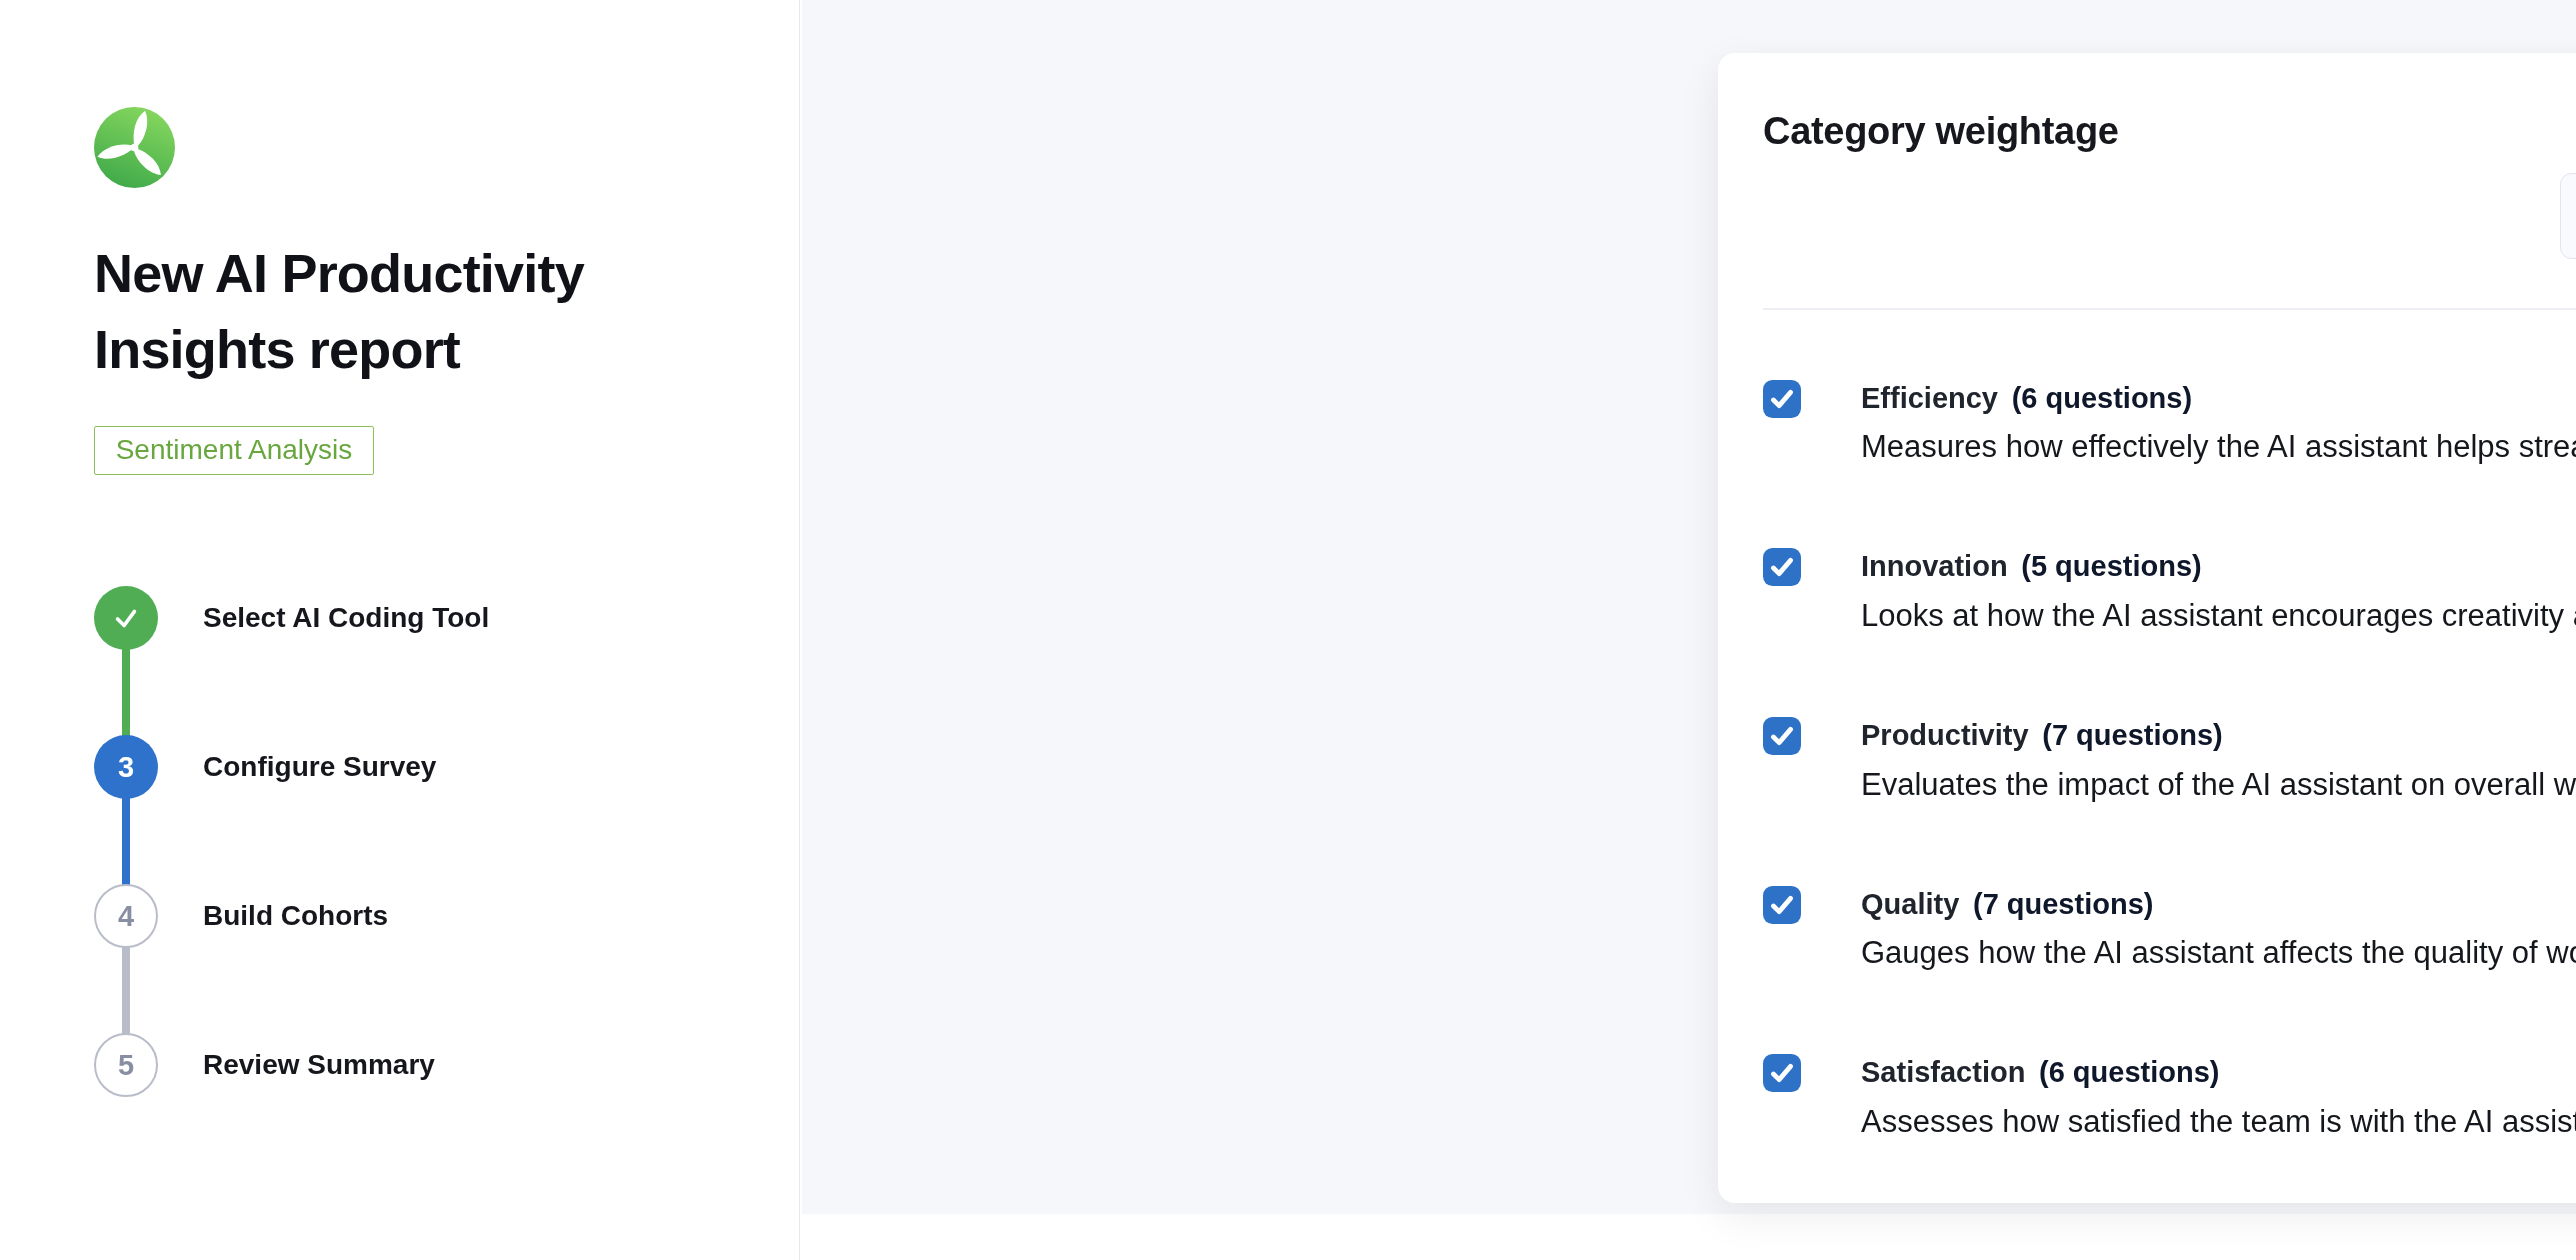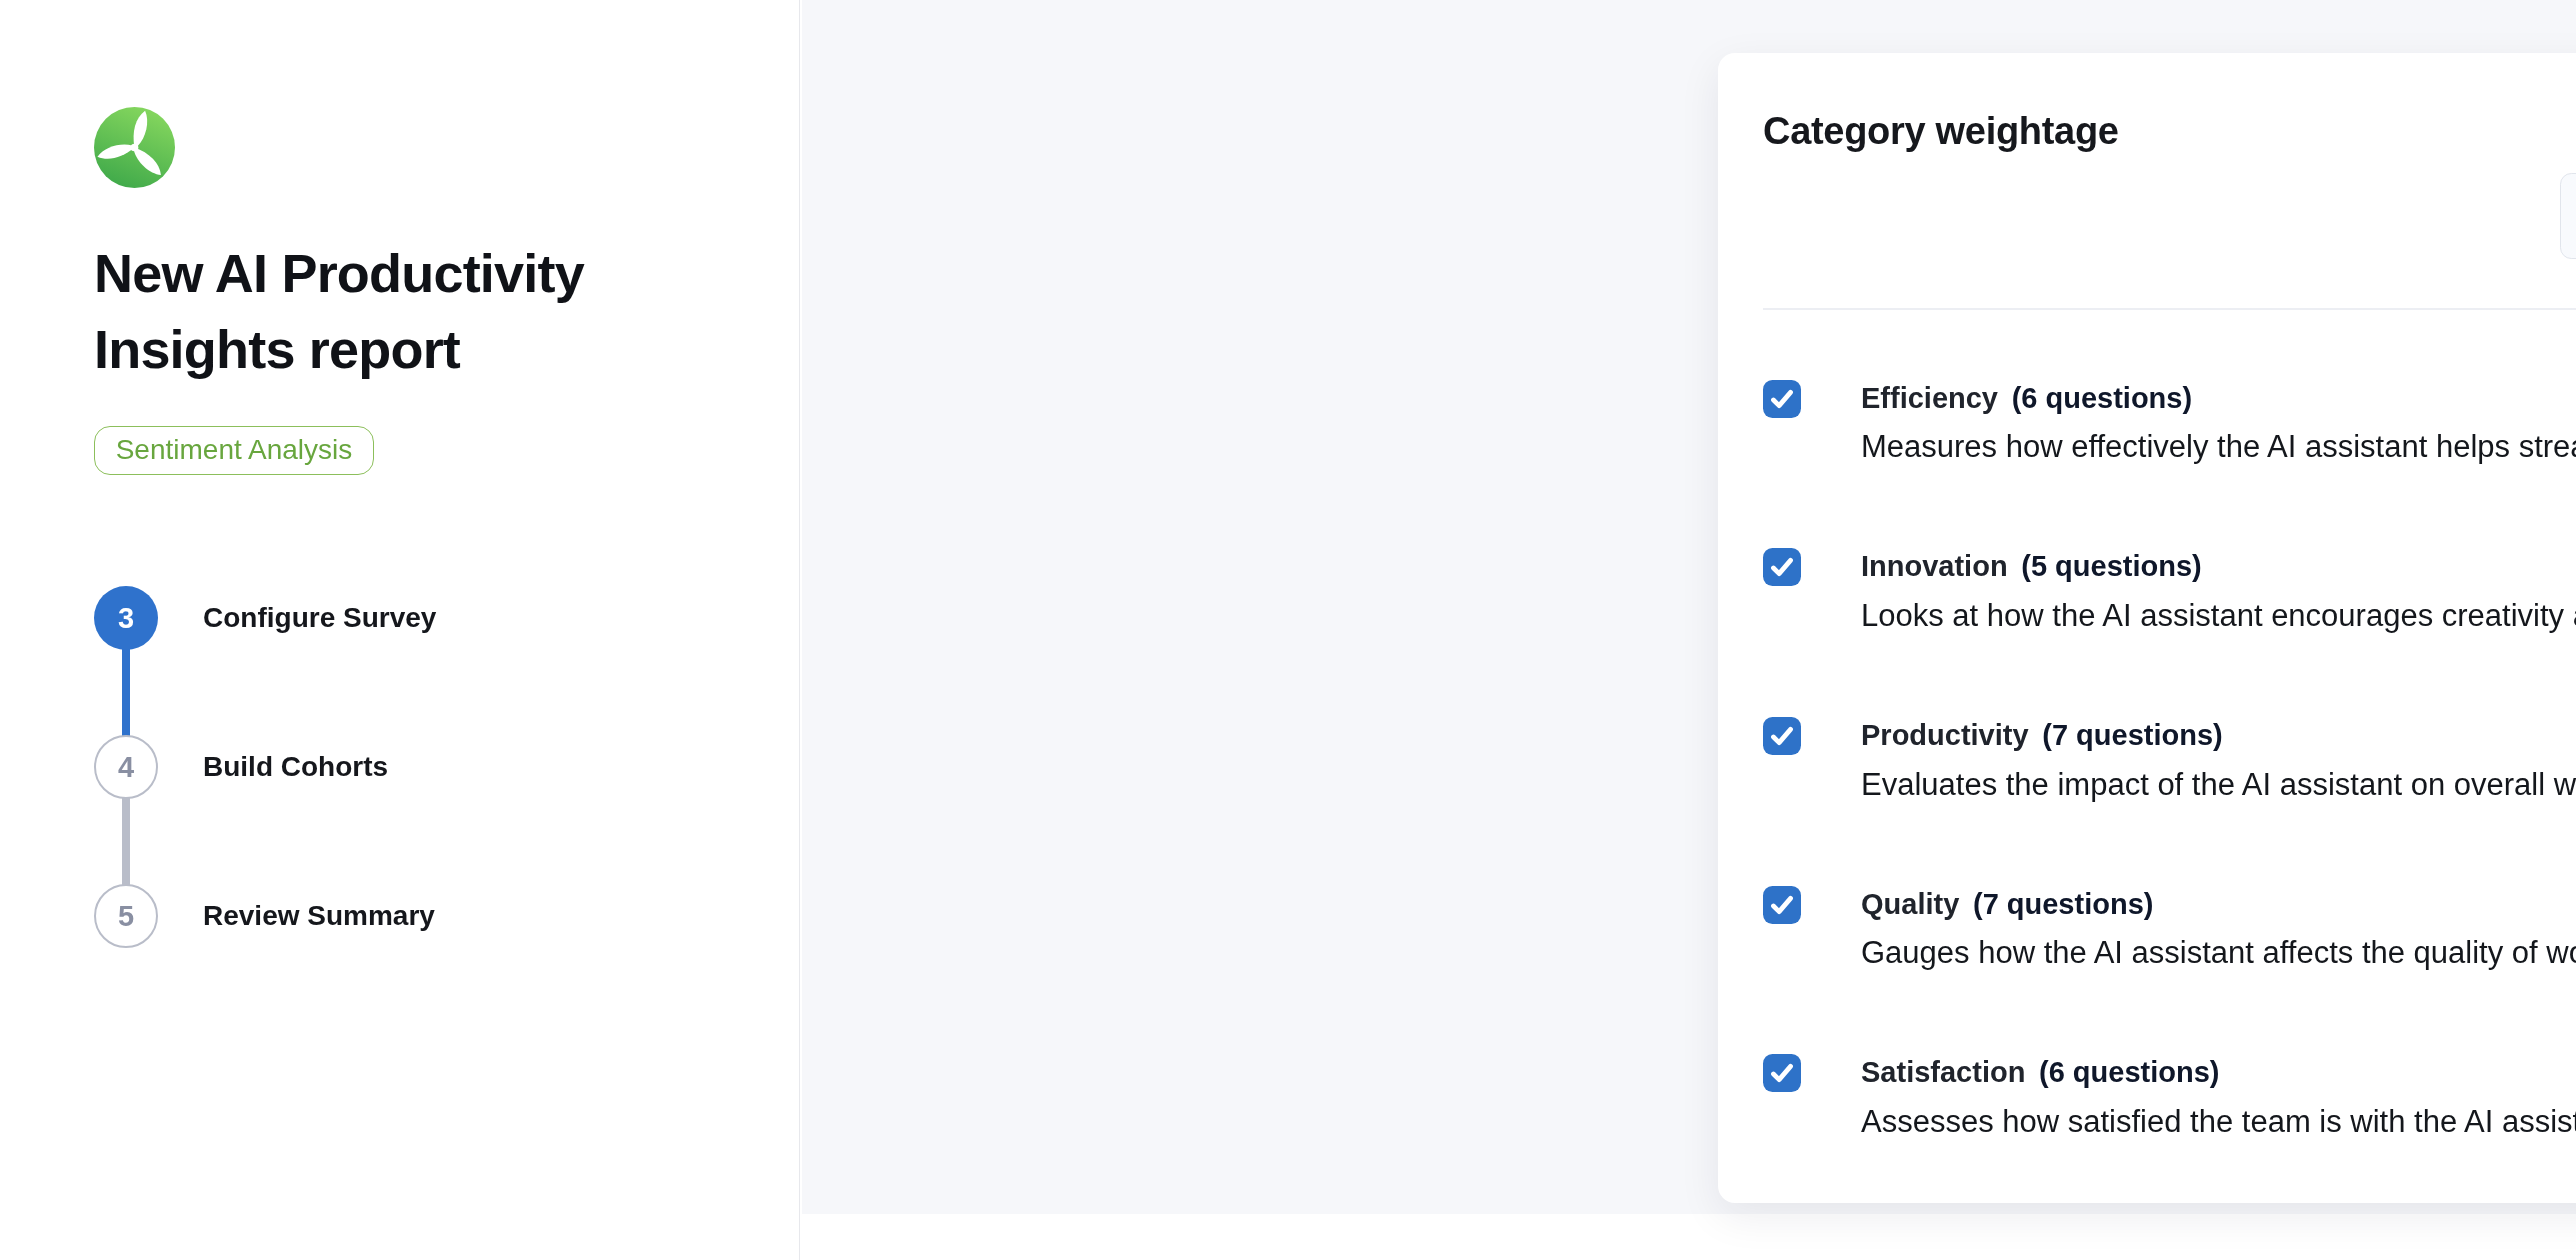--- a/index.html
+++ b/index.html
@@ -17,21 +17,21 @@
     padding:107px 0 0 94px;
   }
   .logo { width:81px; height:81px; display:block; }
   .report-title {
     margin-top:47px; width:611px;
     font-size:54px; line-height:76px; font-weight:700;
     color:#101217; letter-spacing:-0.8px;
   }
   .badge {
     display:inline-block; margin-top:39px;
-    border:1.9px solid #8cbf5b; border-radius:16px;
+    border:1.9px solid #8cbf5b; border-radius:2px;
     padding:6.6px 20.7px 8.5px 20.7px;
     font-size:28px; color:#68a63e; font-weight:500;
   }
 
   .stepper { margin-top:111px; list-style:none; }
   .step { position:relative; display:flex; align-items:center; height:64px; margin-bottom:85px; }
   .step:last-child { margin-bottom:0; }
   .step-circle {
     position:relative; z-index:2;
     width:64px; height:64px; border-radius:50%; flex:none;
@@ -104,20 +104,30 @@
       <path d="M42 42 C 39 26, 43 11, 53 4 C 58 15, 54 32, 45 41 Z" transform="rotate(240 42 42)"></path>
       <circle cx="42" cy="42" r="4"></circle>
     </g>
   </svg>
 
   <h1 class="report-title">New AI Productivity Insights report</h1>
 
   <span class="badge">Sentiment Analysis</span>
 
   <ul class="stepper" id="stepper">
+  <li class="step completed">
+    <span class="step-circle">
+      <svg class="step-check" width="32" height="32" viewBox="0 0 34 34">
+        <polyline points="8,18 15,25 26,10" fill="none" stroke="#ffffff" stroke-width="3.8" stroke-linecap="round" stroke-linejoin="round"></polyline>
+      </svg>
+
+    </span>
+    <span class="step-label">Select AI Coding Tool</span>
+    <span class="connector"></span>
+  </li>
 
 
   <li class="step active">
     <span class="step-circle">
 
       <span class="step-num">3</span>
     </span>
     <span class="step-label">Configure Survey</span>
     <span class="connector"></span>
   </li>

